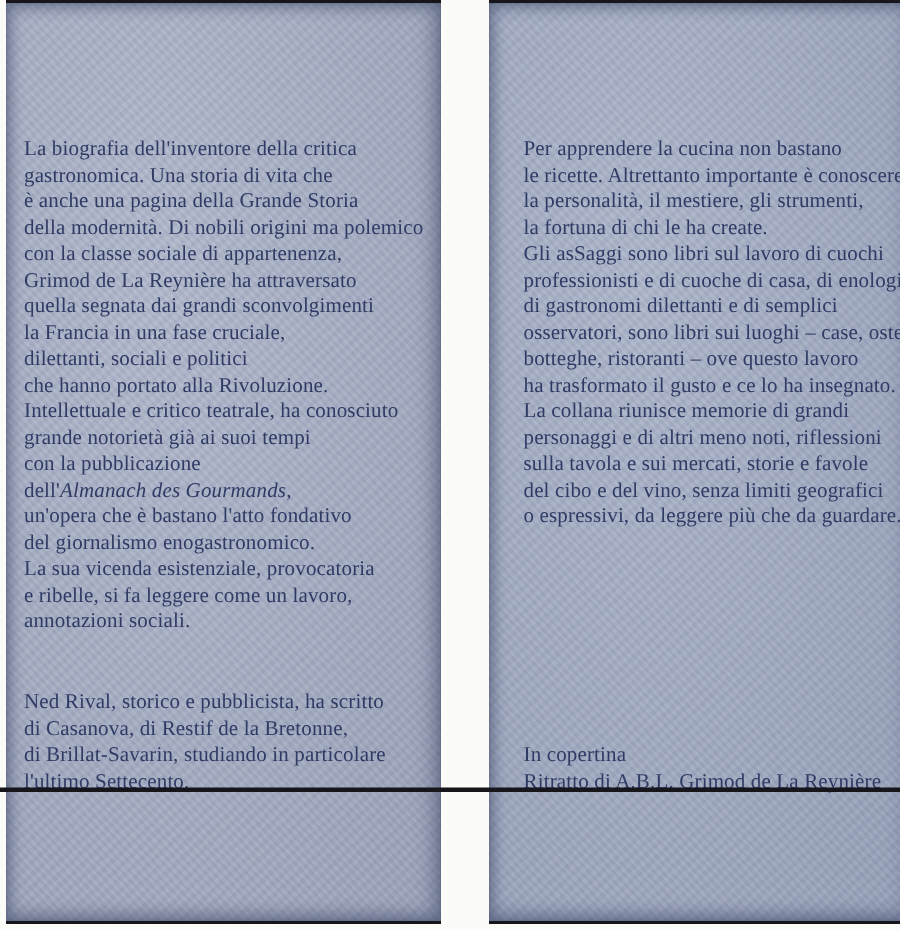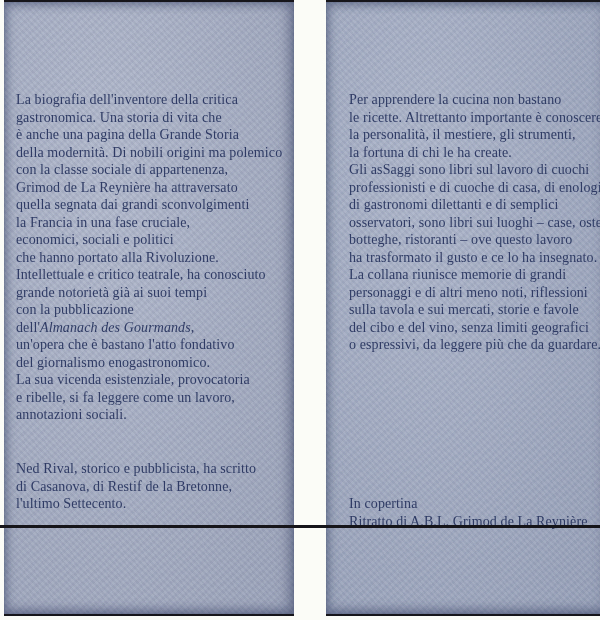--- a/index.html
+++ b/index.html
@@ -65,39 +65,40 @@
     <div class="textblock tb-left" style="top:89px;">
       <div>
           <div class="line">La biografia dell'inventore della critica</div>
           <div class="line">gastronomica. Una storia di vita che</div>
           <div class="line">è anche una pagina della Grande Storia</div>
           <div class="line">della modernità. Di nobili origini ma polemico</div>
           <div class="line">con la classe sociale di appartenenza,</div>
           <div class="line">Grimod de La Reynière ha attraversato</div>
           <div class="line">quella segnata dai grandi sconvolgimenti</div>
           <div class="line">la Francia in una fase cruciale,</div>
-          <div class="line">economici, sociali e politici</div>
+          <div class="line">dilettanti, sociali e politici</div>
           <div class="line">che hanno portato alla Rivoluzione.</div>
           <div class="line">Intellettuale e critico teatrale, ha conosciuto</div>
           <div class="line">grande notorietà già ai suoi tempi</div>
           <div class="line">con la pubblicazione</div>
         </div>
       <div class="line"><span>dell'</span><em>Almanach des Gourmands</em><span>,</span></div>
       <div>
           <div class="line">un'opera che è bastano l'atto fondativo</div>
           <div class="line">del giornalismo enogastronomico.</div>
           <div class="line">La sua vicenda esistenziale, provocatoria</div>
           <div class="line">e ribelle, si fa leggere come un lavoro,</div>
           <div class="line">annotazioni sociali.</div>
         </div>
     </div>
     <div class="textblock tb-left" style="top:458px;">
       <div>
           <div class="line">Ned Rival, storico e pubblicista, ha scritto</div>
           <div class="line">di Casanova, di Restif de la Bretonne,</div>
+          <div class="line">di Brillat-Savarin, studiando in particolare</div>
           <div class="line">l'ultimo Settecento.</div>
         </div>
     </div>
   </div>
 
   <div class="flap flap-right">
     <div class="textblock tb-right" style="top:89px;">
       <div>
           <div class="line">Per apprendere la cucina non bastano</div>
           <div class="line">le ricette. Altrettanto importante è conoscere</div>

